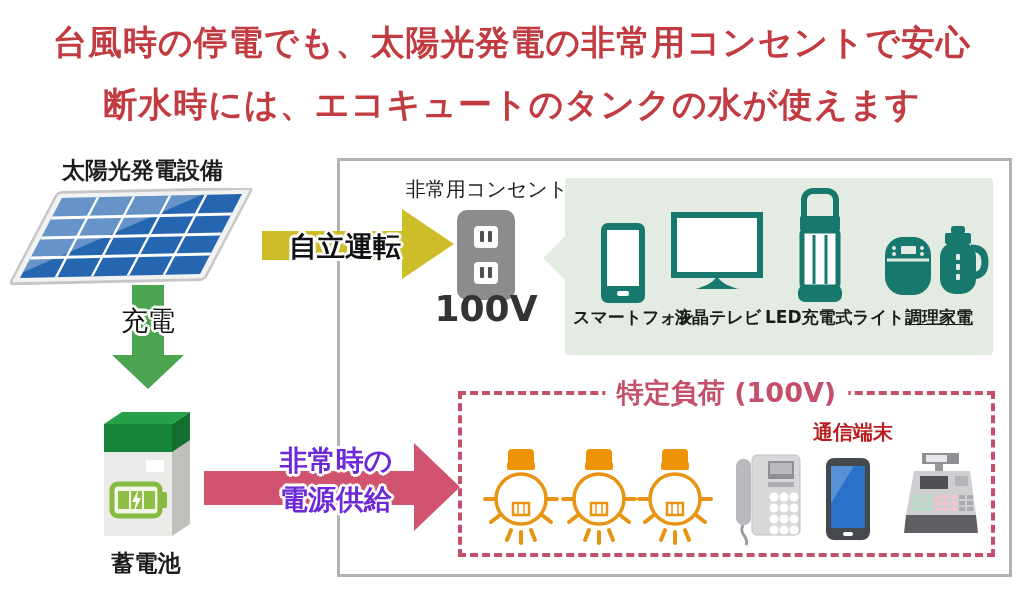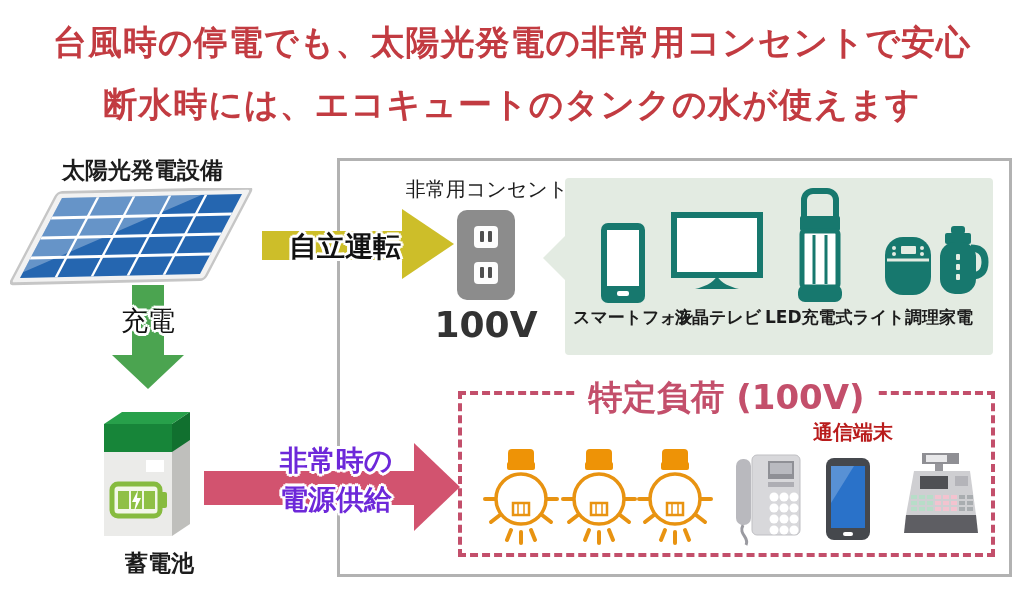--- a/index.html
+++ b/index.html
@@ -9,21 +9,21 @@
   }
   .abs{position:absolute;}
 
   
   .title-line{left:0;width:1024px;text-align:center;font-size:34px;font-weight:bold;color:#c23b41;letter-spacing:1px;white-space:nowrap;}
   .title-1{top:20px;}
   .title-2{top:82px;}
 
   
   .solar-label{left:40px;top:155px;width:205px;font-size:23px;font-weight:bold;text-align:center;}
-  .battery-label{left:82px;top:548px;width:112px;font-size:23px;font-weight:bold;text-align:right;}
+  .battery-label{left:90px;top:548px;width:112px;font-size:23px;font-weight:bold;text-align:center;}
 
   
   .frame-box{left:337px;top:158px;width:675px;height:419px;border:3px solid #b2b2b2;box-sizing:border-box;background:#fff;z-index:1;}
 
   
   .charge-arrow{left:112px;top:285px;width:72px;height:104px;z-index:4;}
   .charge-shaft{left:20px;top:0;width:32px;height:72px;background:#4ba450;}
   .charge-head{left:0;top:70px;width:0;height:0;border-left:36px solid transparent;border-right:36px solid transparent;border-top:34px solid #4ba450;}
   .charge-text{left:-14px;top:18px;width:100px;text-align:center;font-size:27px;font-weight:normal;color:#111;}
 
@@ -43,30 +43,30 @@
 
   
   .outlet-label{left:392px;top:176px;width:190px;text-align:center;font-size:20px;font-weight:normal;z-index:3;}
   .outlet-icon{left:457px;top:210px;width:58px;height:90px;background:#8c8c8c;border-radius:10px;z-index:3;}
   .socket{position:absolute;left:17px;width:24px;height:22px;background:#fdfdfd;border-radius:4px;}
   .socket-top{top:16px;}
   .socket-bottom{top:52px;}
   .slot{position:absolute;top:5px;width:4px;height:11px;background:#4f4f4f;border-radius:1px;}
   .slot-l{left:6px;}
   .slot-r{left:14px;}
-  .outlet-voltage{left:431px;top:304px;width:110px;text-align:center;font-size:36px;font-weight:bold;color:#333;z-index:3;}
+  .outlet-voltage{left:431px;top:288px;width:110px;text-align:center;font-size:36px;font-weight:bold;color:#333;z-index:3;}
 
   
   .appliance-box{left:565px;top:178px;width:428px;height:177px;background:#e3ebe2;border-radius:4px;z-index:2;}
   .appliance-tail{position:absolute;left:-22px;top:58px;width:0;height:0;border-top:22px solid transparent;border-bottom:22px solid transparent;border-right:22px solid #e3ebe2;}
   .appliance-label{position:absolute;top:128px;font-size:17px;font-weight:600;text-align:center;color:#1c1c1c;white-space:nowrap;}
 
   
   .load-box{left:458px;top:391px;width:537px;height:166px;border:4px dashed #c34f6b;box-sizing:border-box;z-index:2;}
-  .load-title{position:absolute;top:-20px;left:50%;transform:translateX(-50%);background:#fff;padding:0 12px;font-size:34px;font-weight:bold;color:#c34f6b;white-space:nowrap;}
+  .load-title{position:absolute;top:-20px;left:50%;transform:translateX(-50%);background:#fff;padding:0 12px;font-size:27px;font-weight:bold;color:#c34f6b;white-space:nowrap;}
   .comm-label{position:absolute;left:341px;top:24px;width:100px;text-align:center;font-size:20px;font-weight:bold;color:#b91c1c;}
   svg{display:block;}
 </style>
 </head>
 <body>
 
 <div class="canvas">
 
   <div class="abs title-line title-1">台風時の停電でも、太陽光発電の非常用コンセントで安心</div>
   <div class="abs title-line title-2">断水時には、エコキュートのタンクの水が使えます</div>
@@ -181,21 +181,21 @@
         <rect x="5" y="16" width="36" height="52" rx="15" fill="#17786e"></rect>
         <rect x="21" y="28" width="4" height="6" rx="1" fill="#e3ebe2"></rect>
         <rect x="21" y="38" width="4" height="6" rx="1" fill="#e3ebe2"></rect>
         <rect x="21" y="48" width="4" height="6" rx="1" fill="#e3ebe2"></rect>
       </svg>
     </div>
 
     <span class="appliance-label" style="left:8px;width:100px;">スマートフォン</span>
     <span class="appliance-label" style="left:110px;width:86px;">液晶テレビ</span>
     <span class="appliance-label" style="left:200px;width:130px;">LED充電式ライト</span>
-    <span class="appliance-label" style="left:334px;width:80px;">調理家電</span>
+    <span class="appliance-label" style="left:334px;width:80px;text-decoration:underline;">調理家電</span>
   </div>
 
   <div class="abs supply-arrow">
     <div class="abs supply-shaft"></div>
     <div class="abs supply-head"></div>
     <div class="abs supply-text halo">
       <span>非常時の</span><br>
       <span>電源供給</span>
     </div>
   </div>

